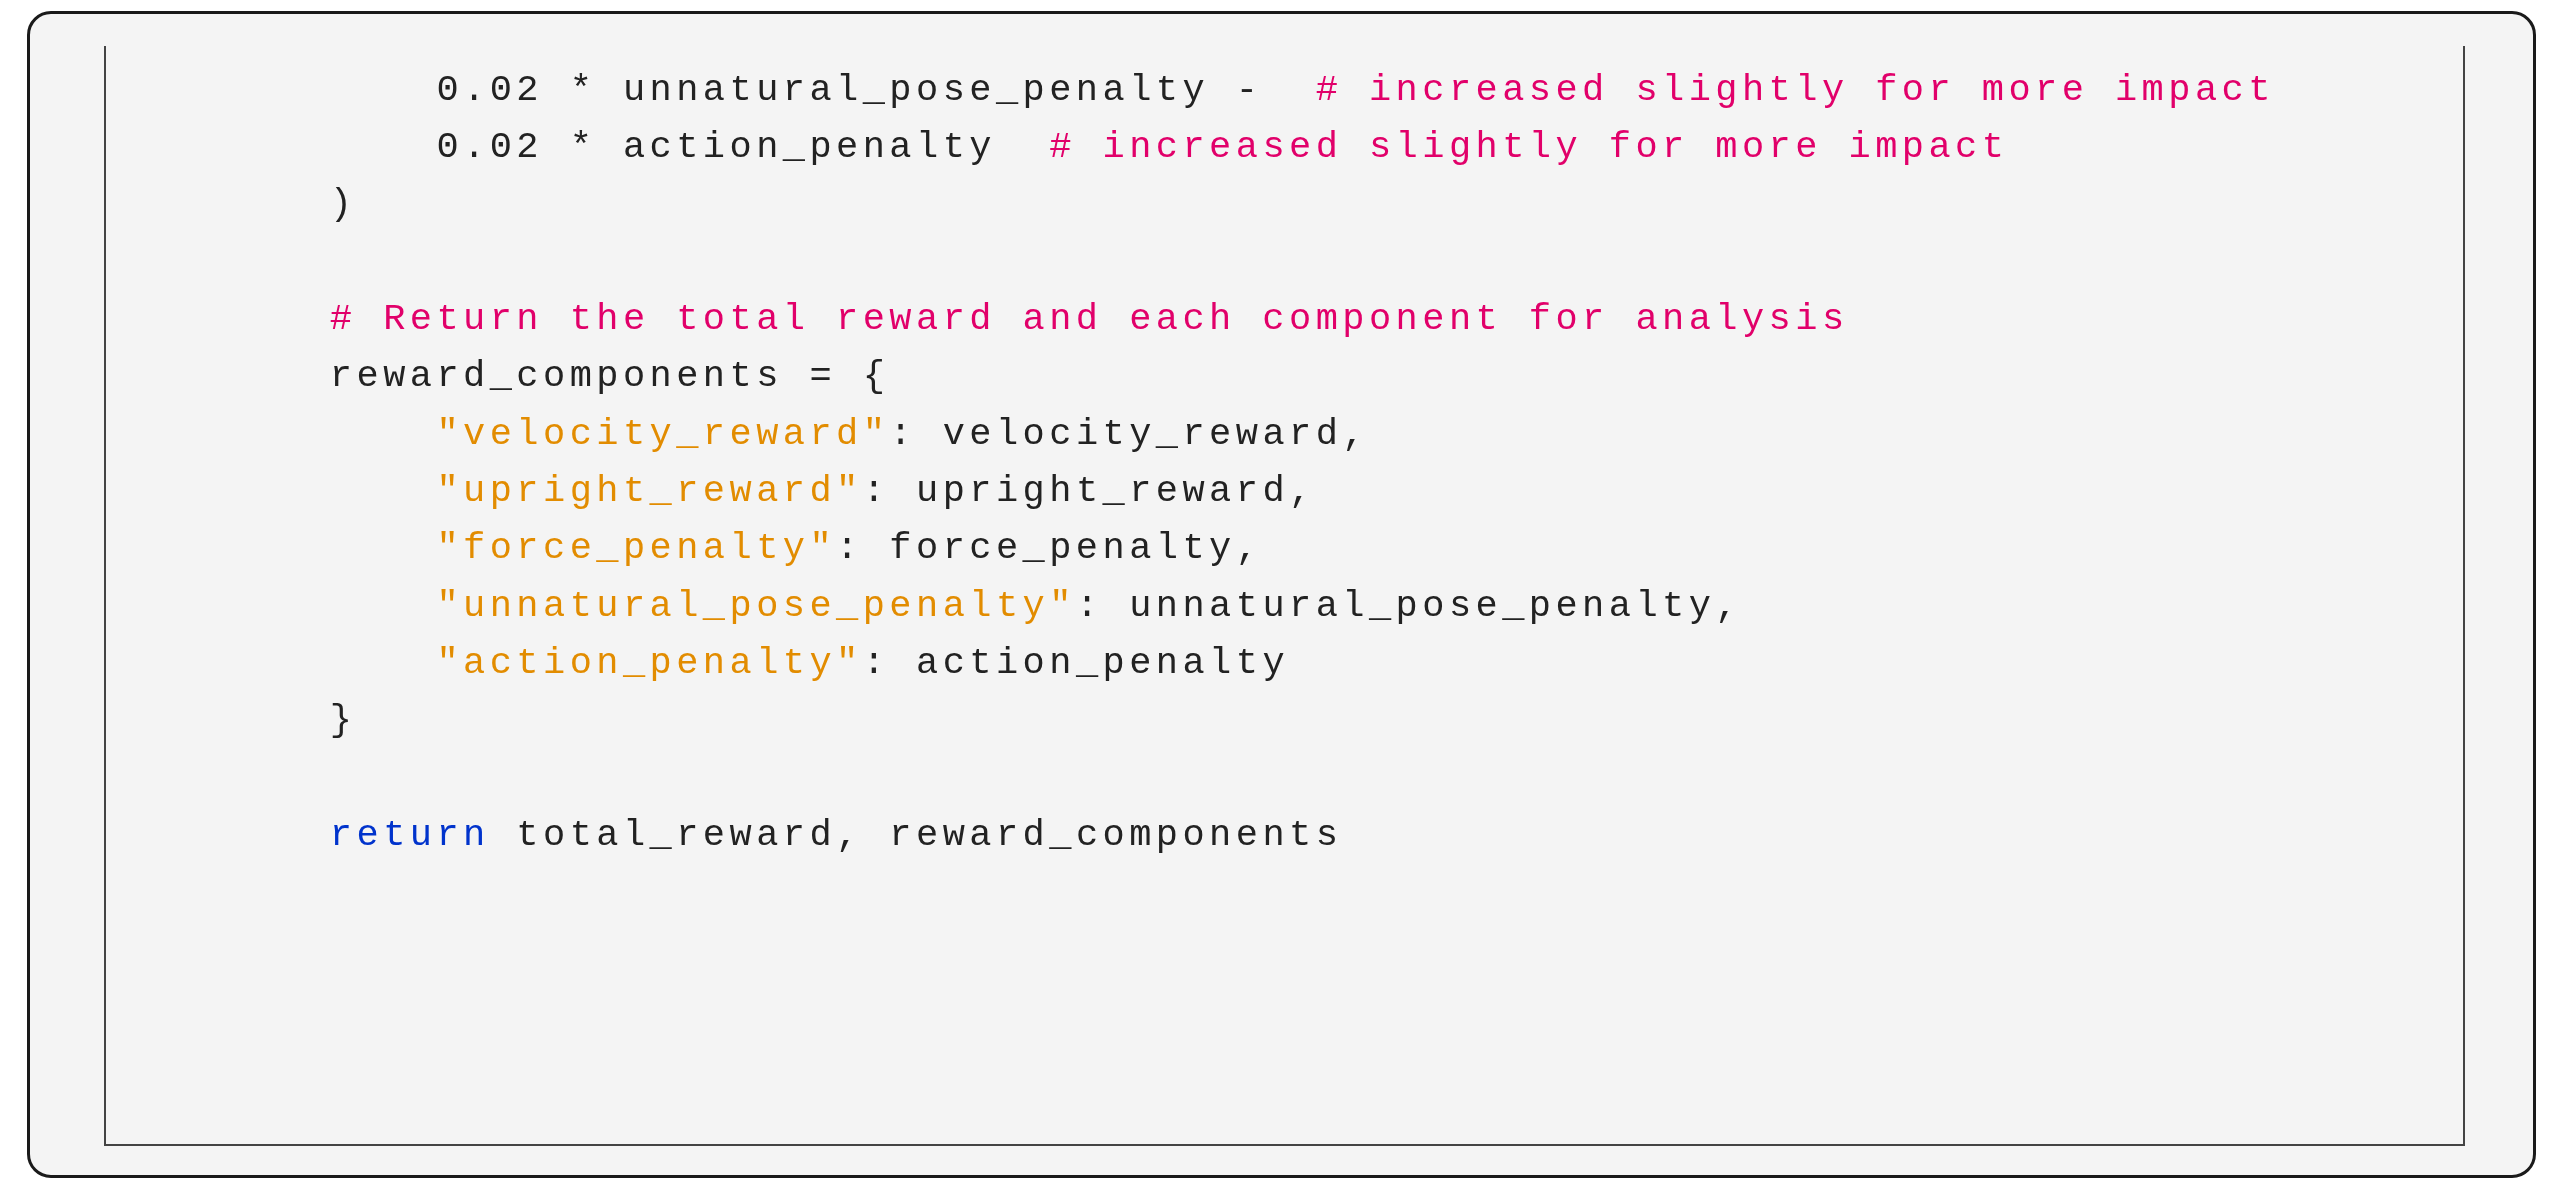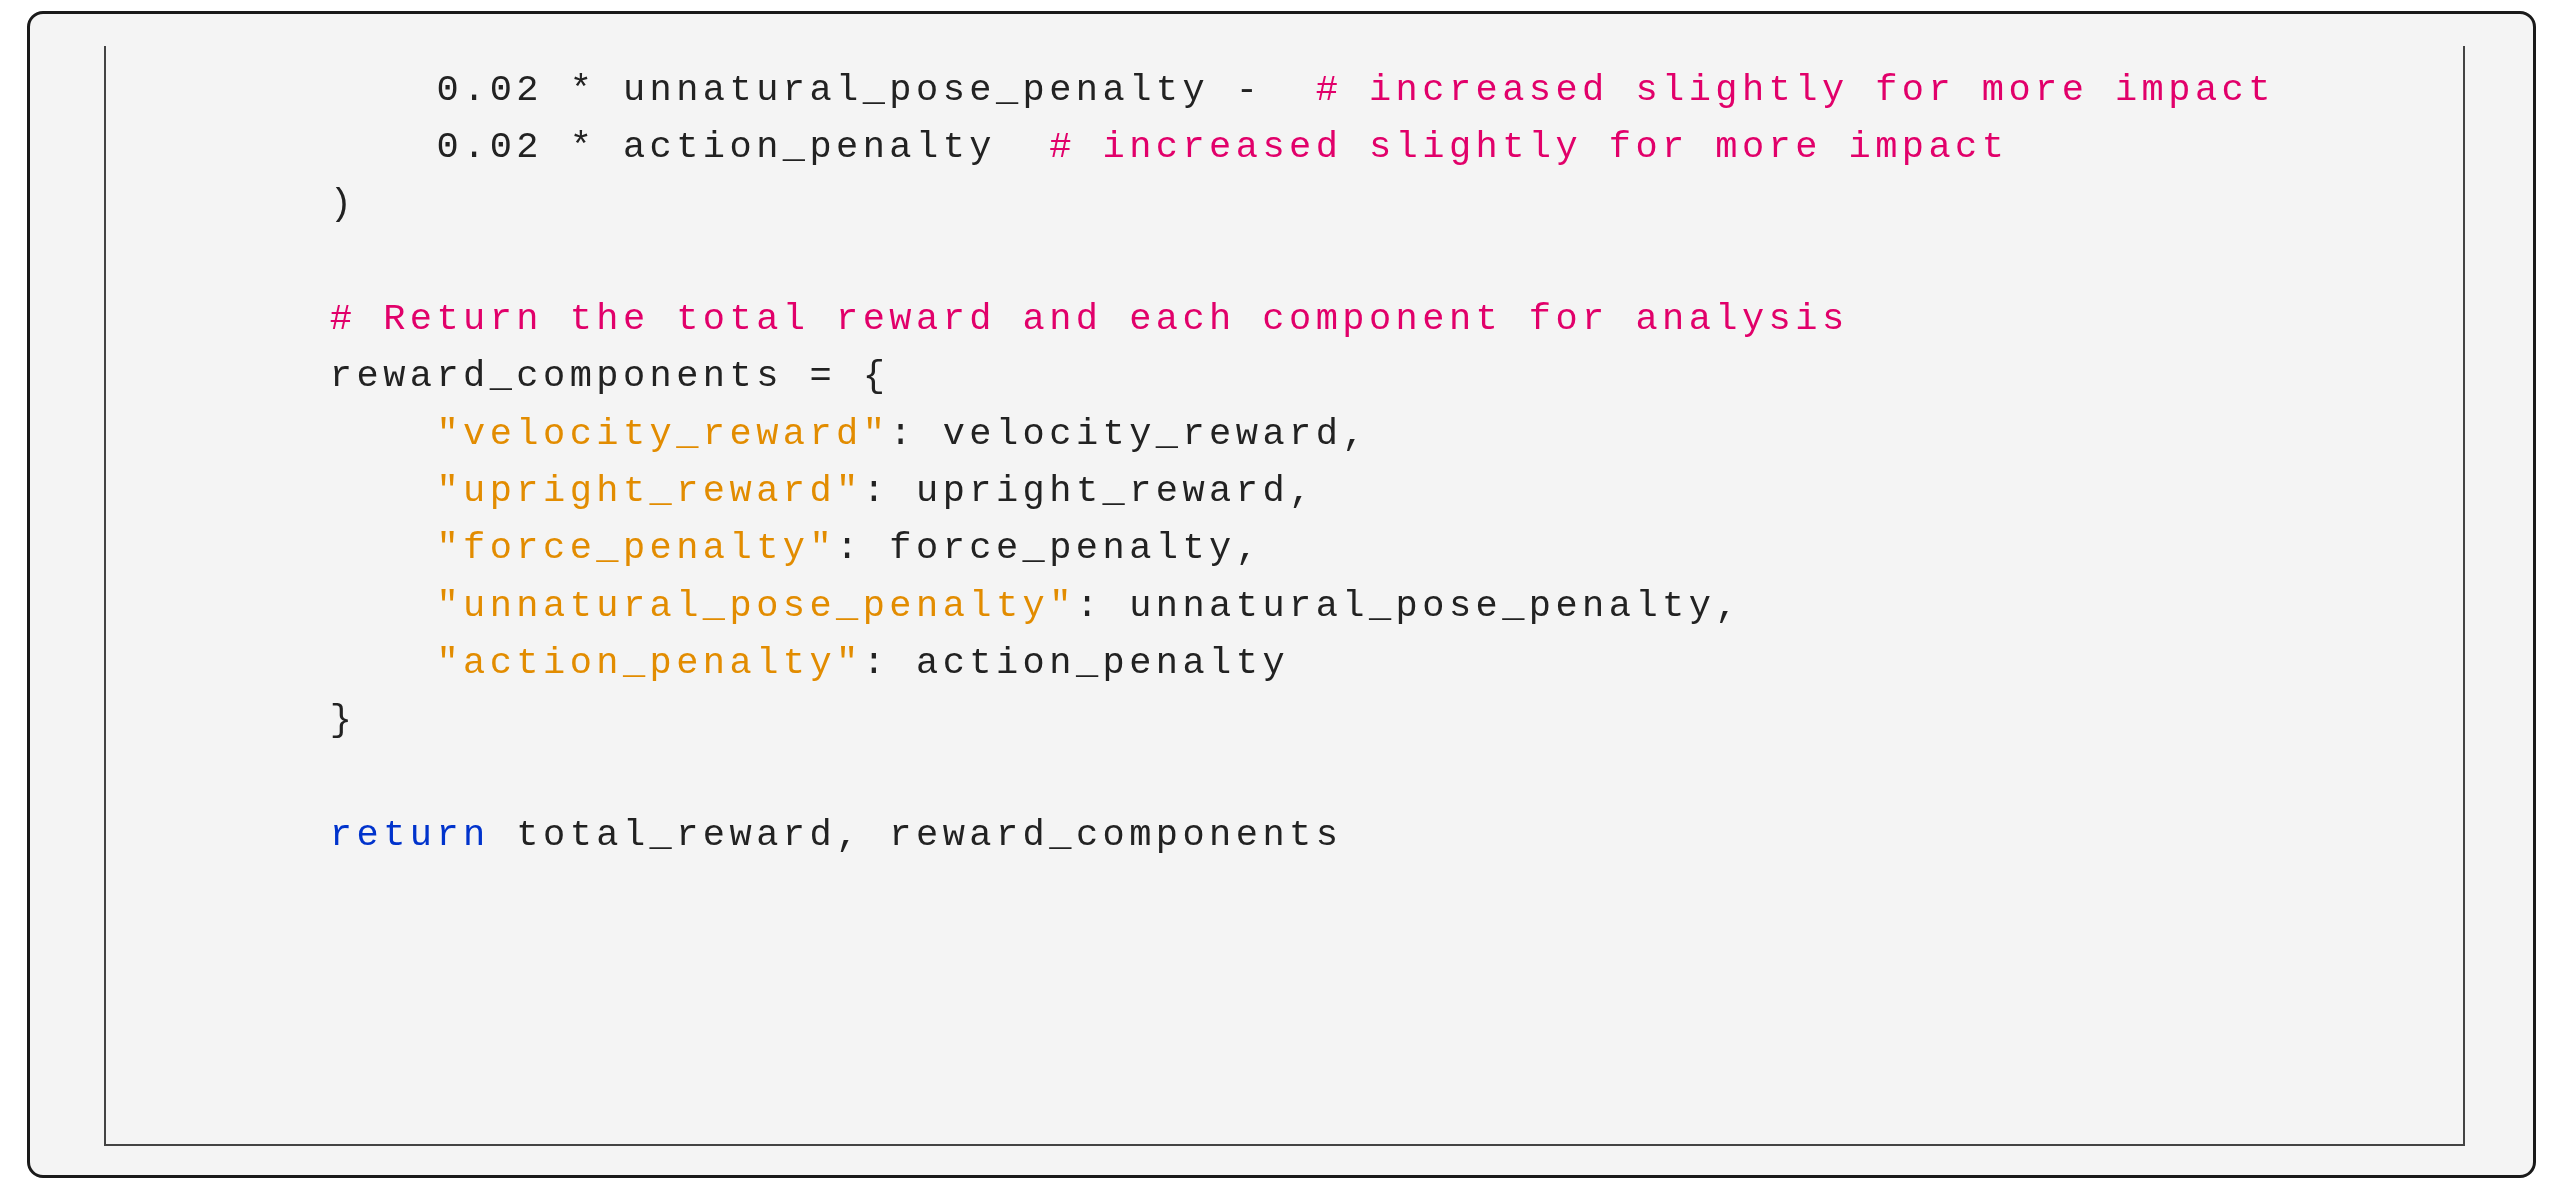--- a/index.html
+++ b/index.html
@@ -10,21 +10,21 @@
     background: #ffffff;
     font-family: "Menlo", "Consolas", "Courier New", monospace;
   }
   .outer-frame {
     position: absolute;
     left: 27px;
     top: 10.7px;
     width: 2509px;
     height: 1167px;
     border: 3.4px solid #1a1a1a;
-    border-radius: 16px;
+    border-radius: 24px;
     background: #f4f4f4;
     box-sizing: border-box;
   }
   .code-block {
     position: absolute;
     left: 74px;
     top: 32px;
     width: 2361px;
     height: 1100px;
     border-left: 2px solid #444;

